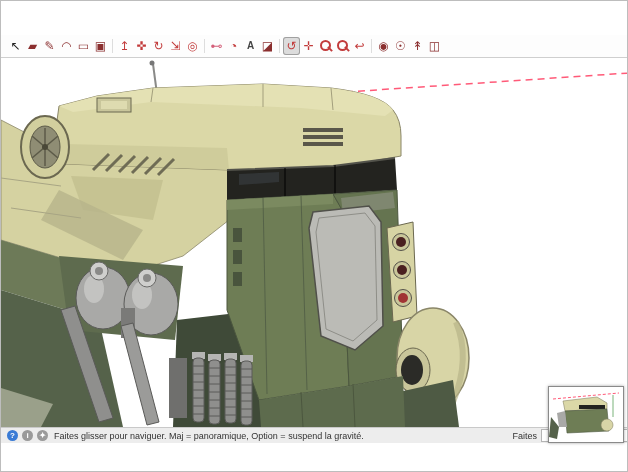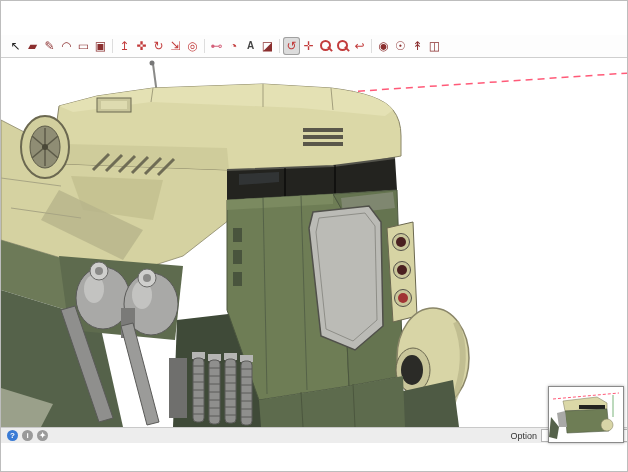--- a/index.html
+++ b/index.html
@@ -230,19 +230,20 @@
         <circle cx="58" cy="38" r="6" fill="#d8d5a6" stroke="#8a8668" stroke-width="0.6"></circle>
         <polygon points="2,30 10,40 8,52 0,50" fill="#55624a"></polygon>
       </g>
     </svg>
   </div>
 
   <div class="statusbar">
     <span class="sb-icon blue">?</span>
     <span class="sb-icon gray">i</span>
     <span class="sb-icon gray">✦</span>
+    <span class="hint">Faites glisser pour naviguer. Maj = panoramique, Option = suspend la gravité.</span>
     <div class="measures">
-      <span>Option</span>
+      <span>Faites</span>
       <input type="text" value="" style="">
     </div>
   </div>
 
 </div>
 
 </body></html>

